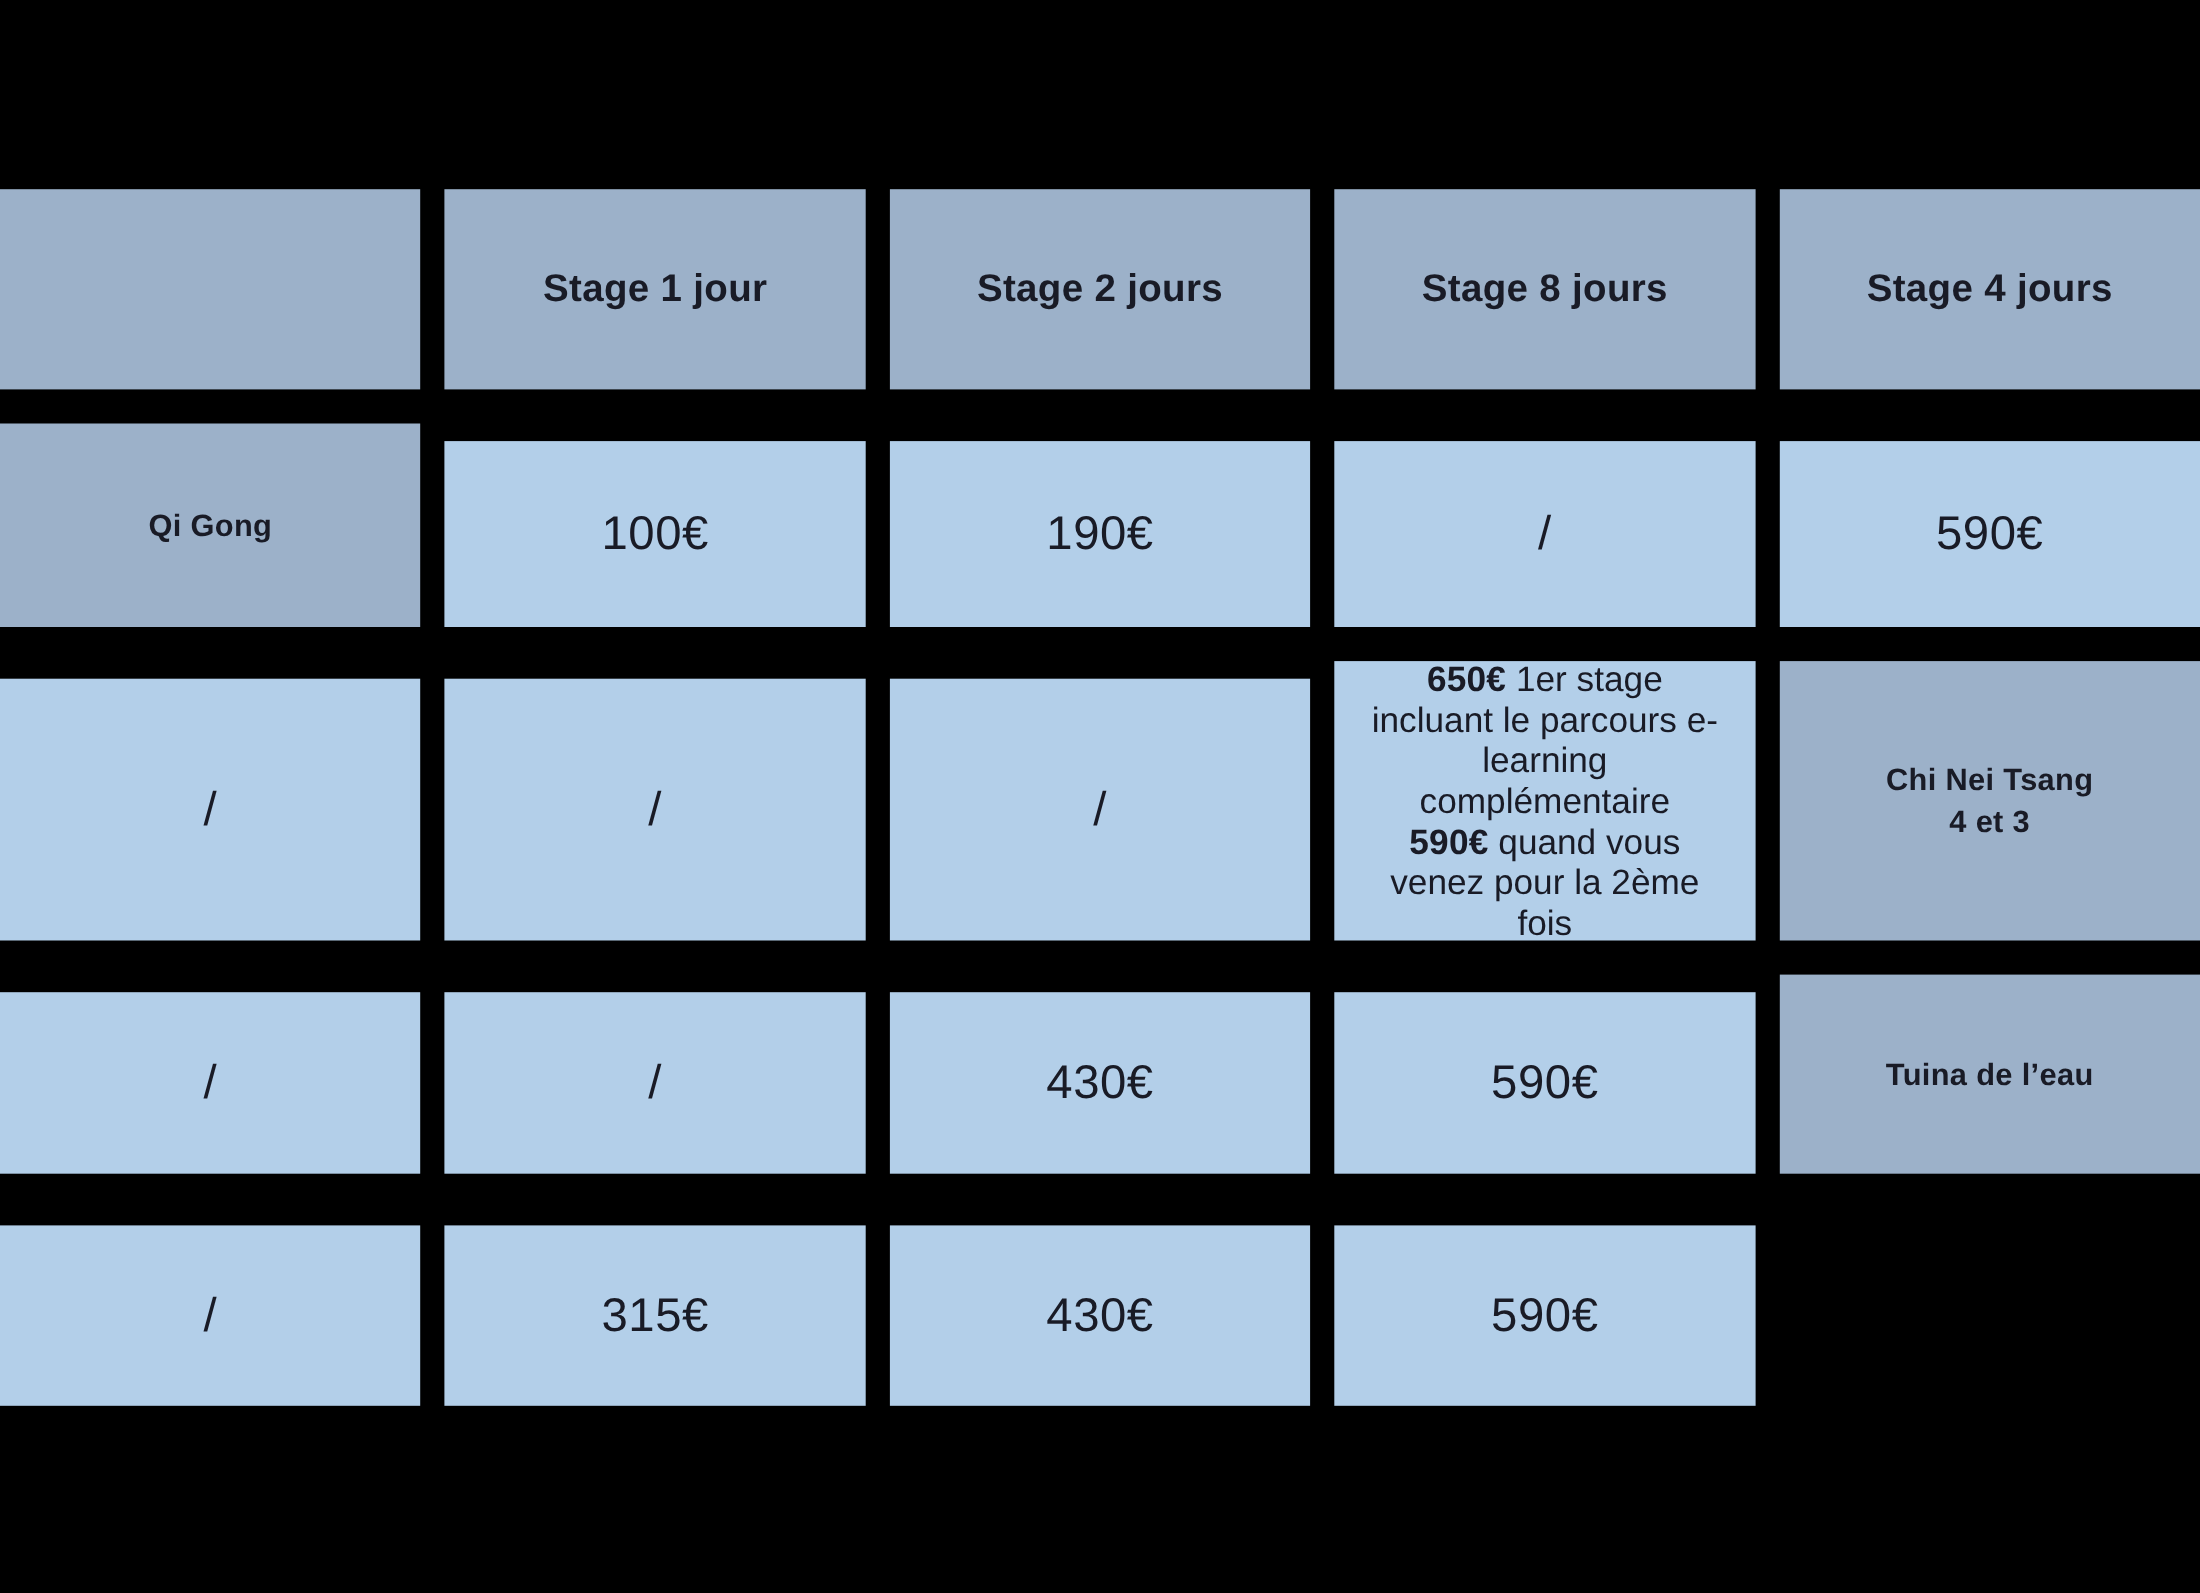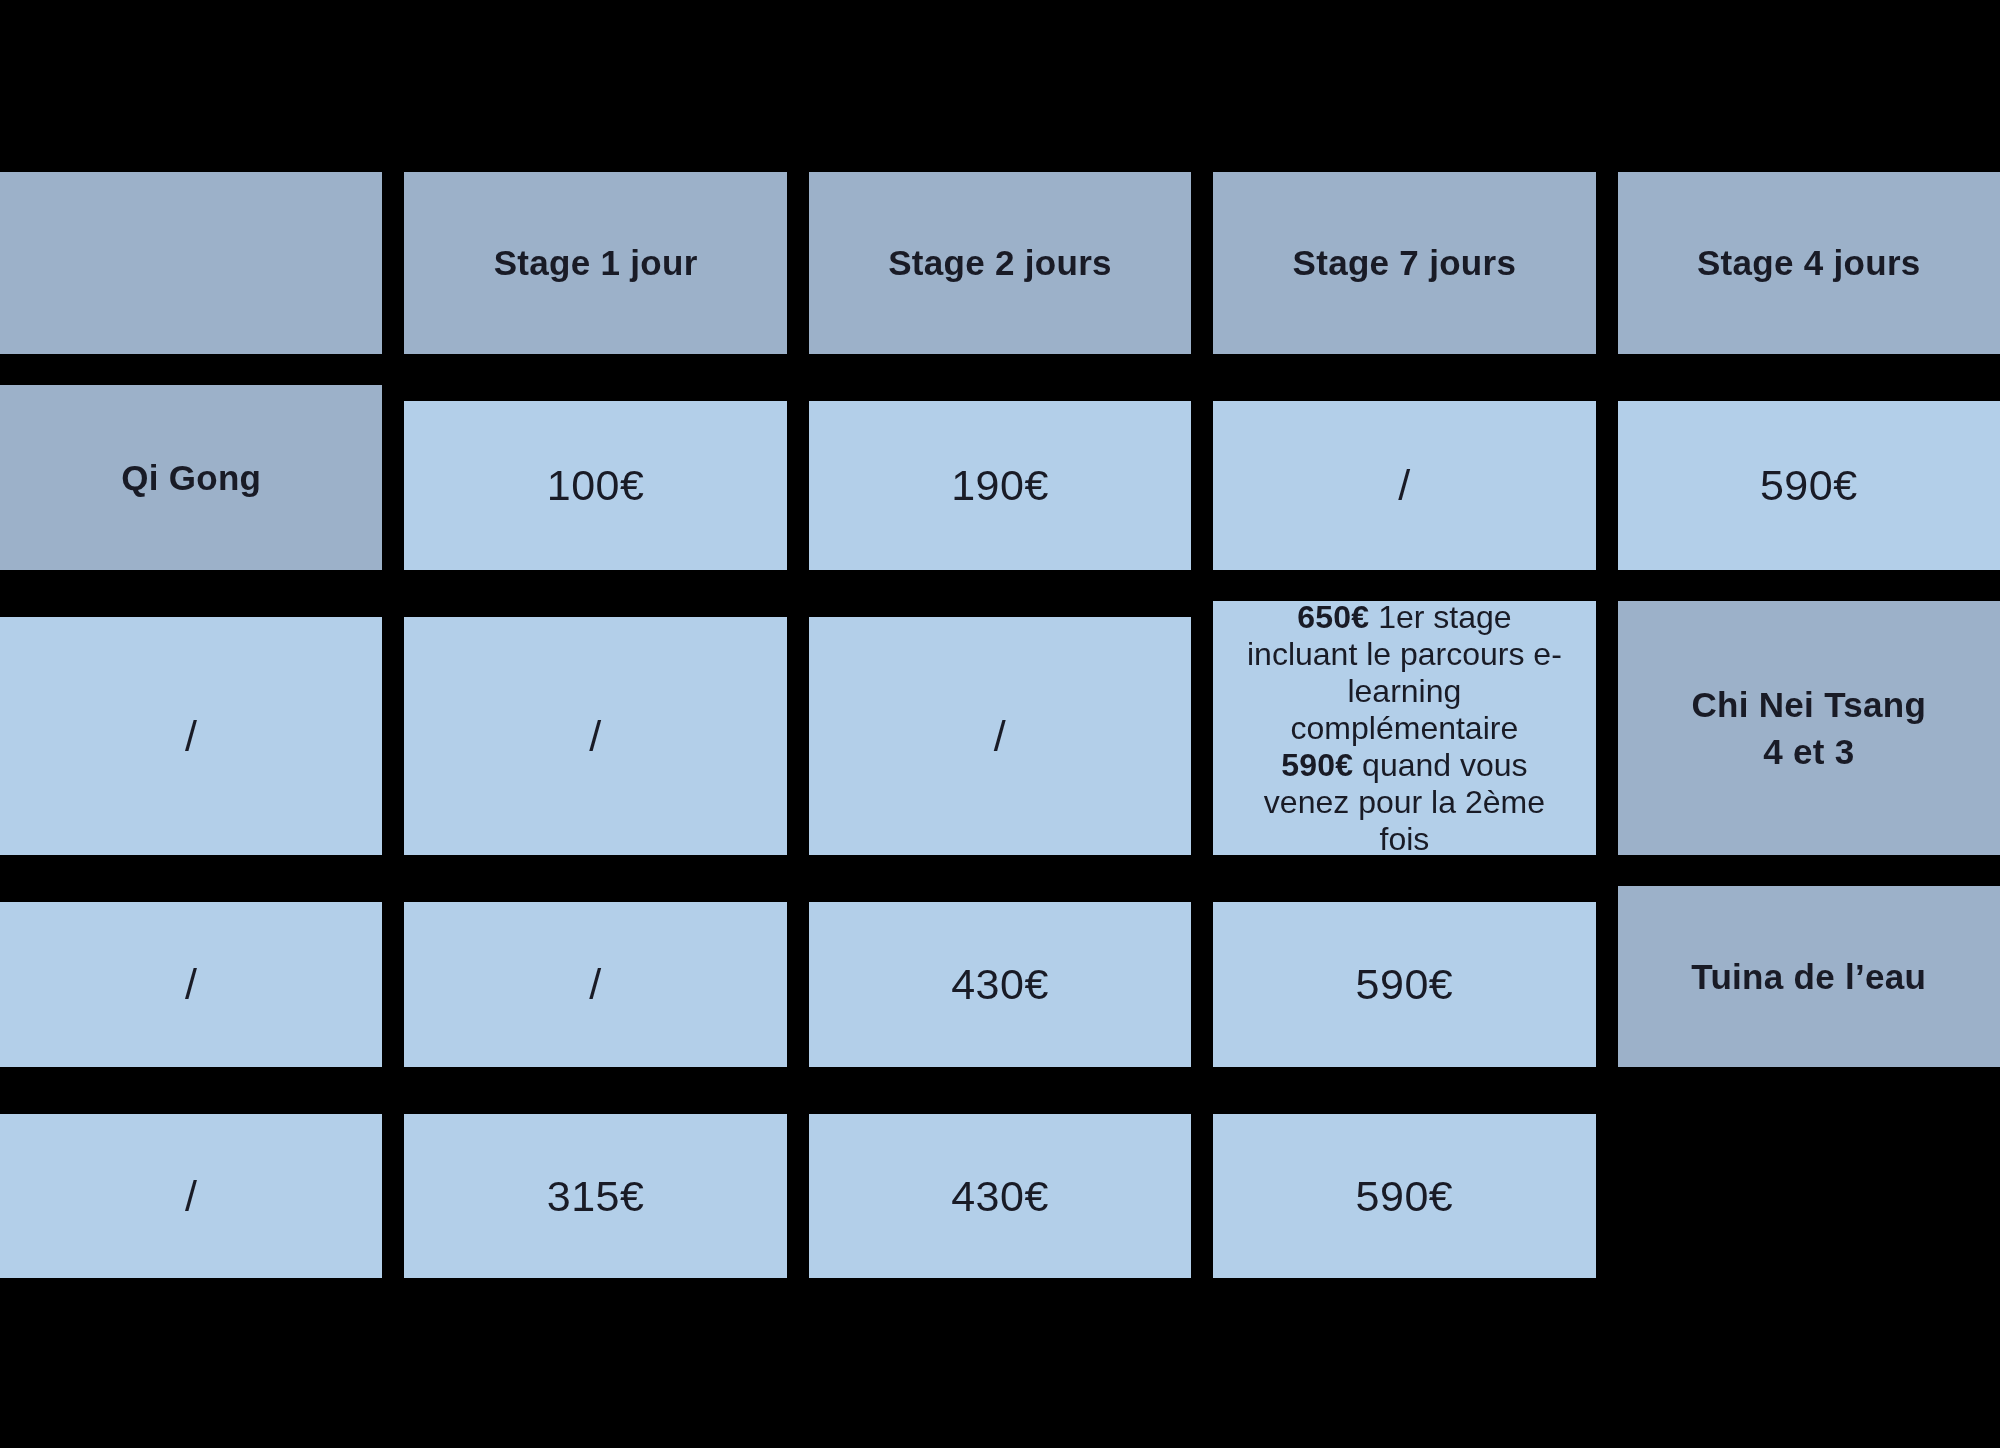--- a/index.html
+++ b/index.html
@@ -39,21 +39,21 @@
   }
   .head {
     background: var(--header-bg);
     font-weight: 700;
     font-size: 35px;
     letter-spacing: 0.3px;
   }
   .label {
     background: var(--header-bg);
     font-weight: 700;
-    font-size: 35px;
+    font-size: 28px;
     letter-spacing: 0.3px;
     white-space: pre-line;
     line-height: 1.35;
   }
   .value {
     background: var(--cell-bg);
     font-weight: 300;
     font-size: 43px;
     letter-spacing: 0.5px;
     margin-top: 16px;
@@ -75,21 +75,21 @@
 
 <div id="pricing-table">
     <div class="cell head"></div>
     <div class="cell head">
       <span>Stage 1 jour</span>
     </div>
     <div class="cell head">
       <span>Stage 2 jours</span>
     </div>
     <div class="cell head">
-      <span>Stage 7 jours</span>
+      <span>Stage 8 jours</span>
     </div>
     <div class="cell head">
       <span>Stage 4 jours</span>
     </div>
     <div class="cell label">Qi Gong</div>
     <div class="cell value">
       <span>100€</span>
     </div>
     <div class="cell value">
       <span>190€</span>

